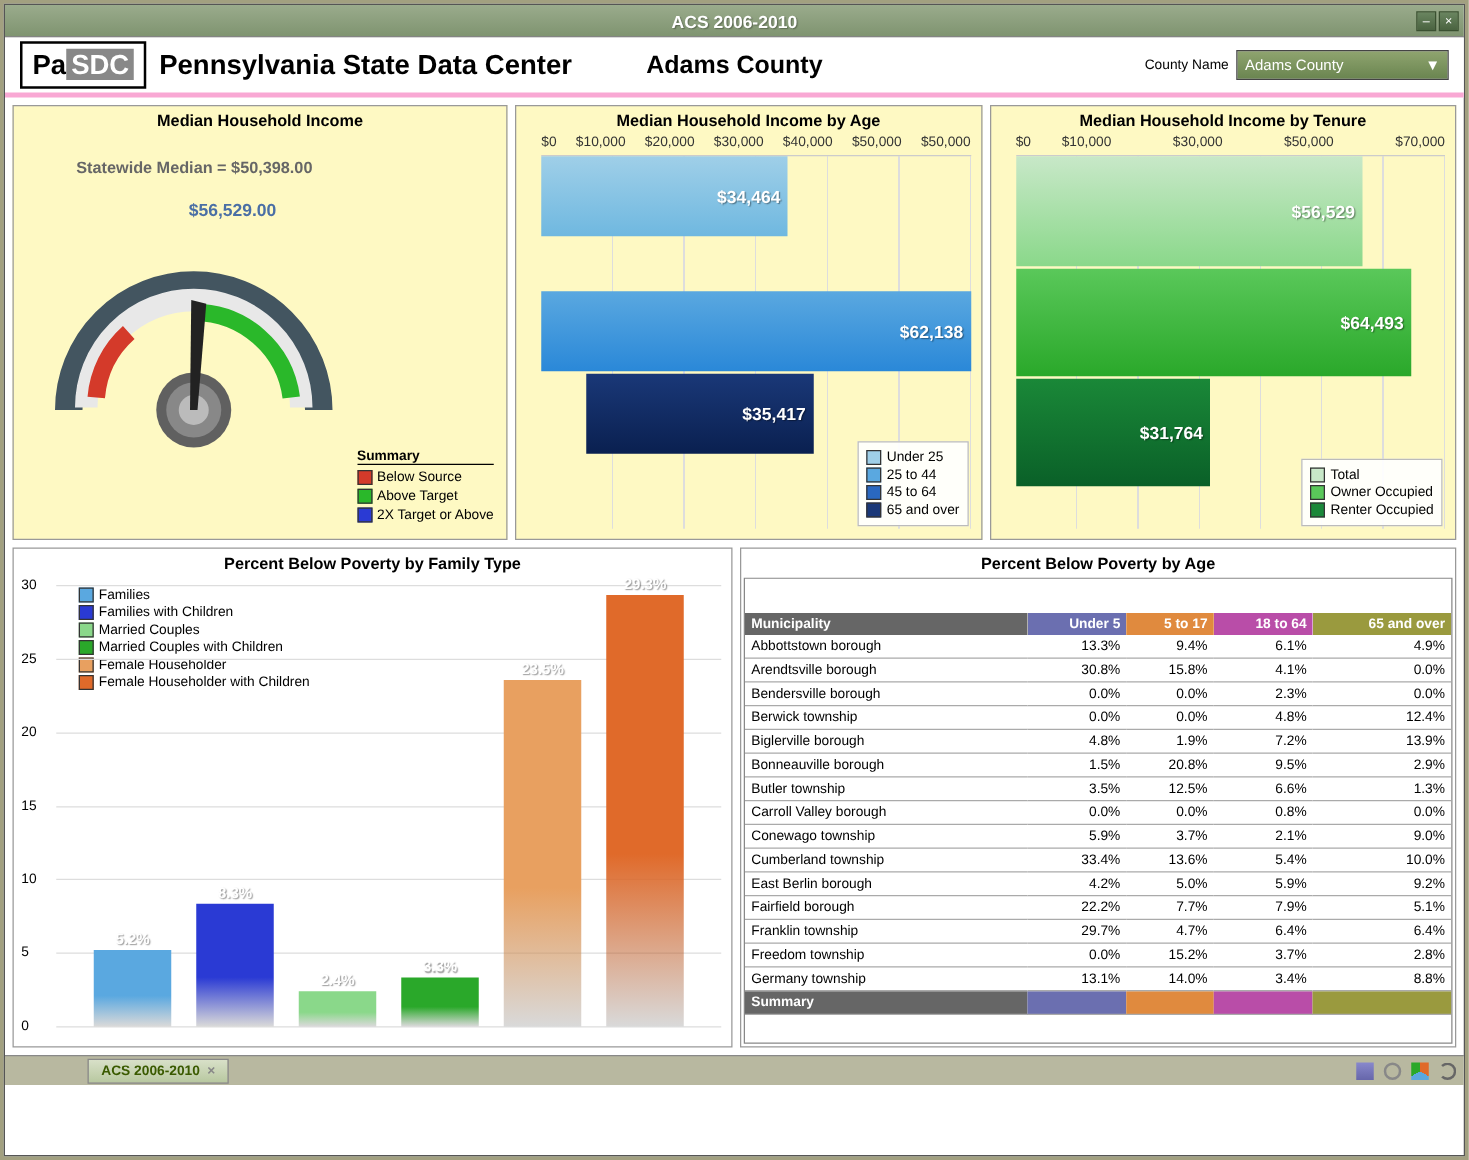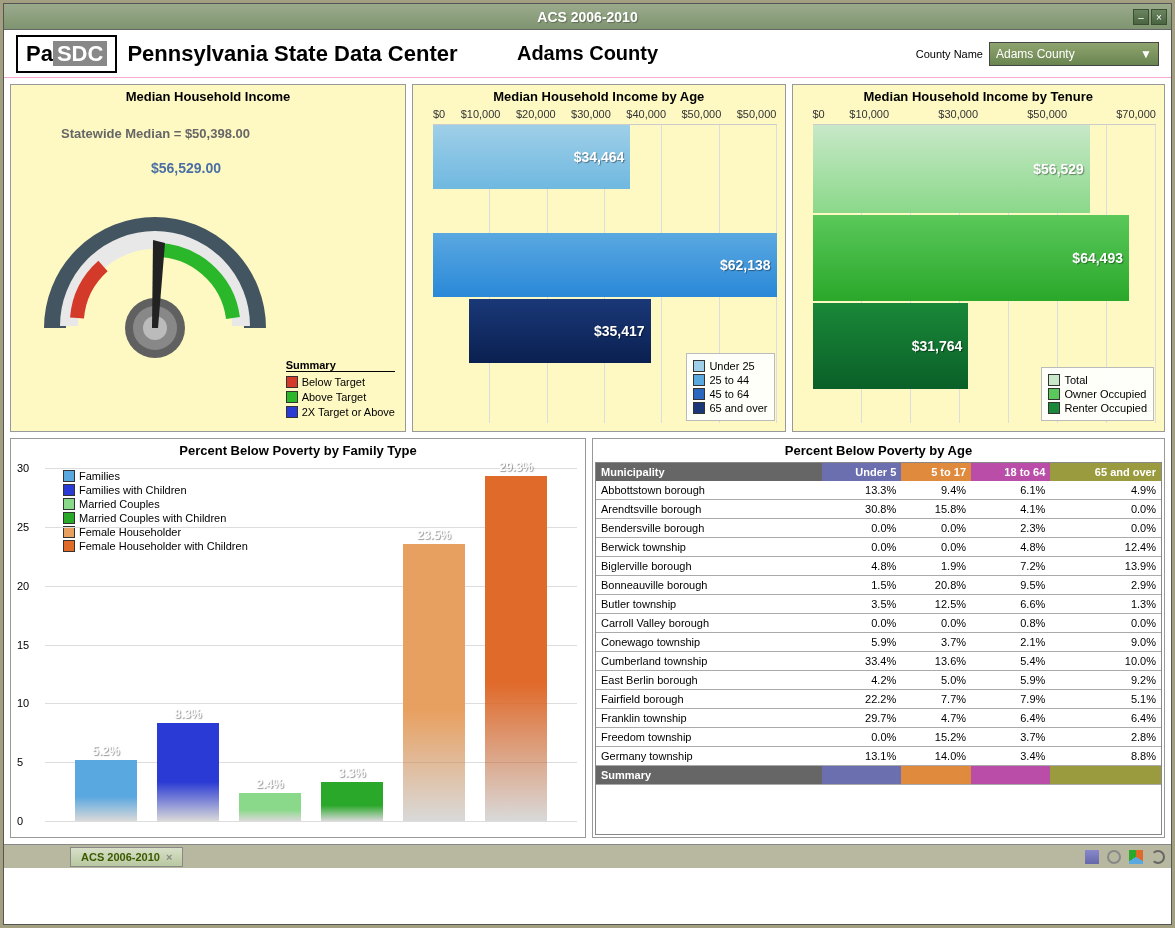--- a/index.html
+++ b/index.html
@@ -2,21 +2,21 @@
 <html><head>
 <meta charset="utf-8">
 <style>
 * { box-sizing: border-box; margin: 0; padding: 0; }
 body { font-family: Arial, sans-serif; font-size: 12px; background: #a2a080; width: 1175px; height: 928px; overflow: hidden; }
 .window { width: 1169px; height: 922px; margin: 3px; border: 1px solid #555; background: #fff; }
 .titlebar { height: 26px; background: linear-gradient(#9aab8c, #7f9470); display: flex; align-items: center; justify-content: center; position: relative; border-bottom: 1px solid #666; }
 .titlebar-title { color: #fff; font-weight: bold; font-size: 14px; text-shadow: 1px 1px 1px rgba(0,0,0,.3); }
 .titlebar-btns { position: absolute; right: 4px; top: 5px; display: flex; gap: 2px; }
 .titlebar-btn { width: 16px; height: 16px; background: linear-gradient(#6a8560,#4a6340); border: 1px solid #3a5030; display: flex; align-items: center; justify-content: center; color: #fff; font-size: 10px; cursor: pointer; }
-.hdr { height: 48px; background: #fff; border-bottom: 1px solid #f9a8d4; display: flex; align-items: center; padding: 0 12px; position: relative; }
+.hdr { height: 48px; background: #fff; border-bottom: 4px solid #f9a8d4; display: flex; align-items: center; padding: 0 12px; position: relative; }
 .logo { border: 2px solid #000; padding: 4px 8px; font-size: 22px; font-weight: bold; margin-right: 10px; }
 .logo .sdc { background: #888; color: #fff; padding: 0 4px; }
 .org-title { font-size: 22px; font-weight: bold; }
 .county-title { position: absolute; left: 50%; transform: translateX(-50%); font-size: 20px; font-weight: bold; }
 .county-picker { position: absolute; right: 12px; display: flex; align-items: center; gap: 6px; }
 .county-picker label { font-size: 11px; }
 .county-picker .select { width: 170px; height: 24px; background: linear-gradient(#8fa46f,#6a8550); border: 1px solid #444; color: #fff; padding: 3px 6px; display: flex; justify-content: space-between; align-items: center; cursor: pointer; font-size: 12px; }
 .content { padding: 6px; }
 .row1 { display: flex; gap: 6px; height: 348px; }
 .panel { border: 1px solid #999; background: #fef9c3; flex: 1; display: flex; flex-direction: column; }
@@ -44,21 +44,21 @@
 .vbar-legend { position: absolute; left: 40px; top: 6px; font-size: 11px; padding-left: 12px; }
 .vbar-legend .li { display: flex; align-items: center; gap: 4px; margin: 2px 0; }
 .vbar-chart { position: absolute; left: 34px; right: 8px; top: 6px; bottom: 16px; }
 .vbar-chart .ytick { position: absolute; left: -28px; font-size: 11px; transform: translateY(-50%); }
 .vbar-chart .grid { position: absolute; left: 0; right: 0; border-top: 1px solid #ddd; }
 .vbar-chart .bars { position: absolute; left: 0; right: 0; bottom: 0; top: 0; display: flex; align-items: flex-end; justify-content: space-around; padding: 0 20px; }
 .vbar { width: 62px; position: relative; }
 .vbar .lbl { position: absolute; top: -16px; width: 100%; text-align: center; color: #fff; font-weight: bold; text-shadow: 1px 1px 1px rgba(0,0,0,.4); font-size: 12px; }
 .table-wrap { flex: 1; overflow: hidden; padding: 0 2px 2px 2px; display: flex; }
 .table-scroll { flex: 1; overflow-y: scroll; border: 1px solid #888; }
-table { width: 100%; border-collapse: collapse; font-size: 11px; }
+table { width: 100%; border-collapse: collapse; font-size: 11px; margin-top: 27px; }
 thead th { background: #666; color: #fff; text-align: right; padding: 3px 5px; position: sticky; top: 0; }
 thead th:first-child { text-align: left; width: 40%; }
 thead th.c0 { background: #6b6fb0; }
 thead th.c1 { background: #e08a3e; }
 thead th.c2 { background: #b94da8; }
 thead th.c3 { background: #9a9a3e; }
 tbody td { border-bottom: 1px solid #aaa; padding: 3px 5px; text-align: right; }
 tbody td:first-child { text-align: left; }
 tbody tr.summary td { background: #666; color: #fff; font-weight: bold; }
 tbody tr.summary td.s0 { background: #6b6fb0; }
@@ -115,21 +115,21 @@
             <circle cx="130" cy="180" r="30" fill="#606060"></circle>
             <circle cx="130" cy="180" r="22" fill="#888"></circle>
             <circle cx="130" cy="180" r="12" fill="#bbb"></circle>
             <polygon points="127,180 133,180 140,95 128,92" fill="#222"></polygon>
           </svg>
           <div class="gauge-legend">
             <div class="lh">Summary</div>
             <div id="gauge-legend-items">
                 <div class="li">
                   <span class="sw" style="background:#d43a2a"></span>
-                  <span>Below Target</span>
+                  <span>Below Source</span>
                 </div>
                 <div class="li">
                   <span class="sw" style="background:#2ab82a"></span>
                   <span>Above Target</span>
                 </div>
                 <div class="li">
                   <span class="sw" style="background:#2a3ad4"></span>
                   <span>2X Target or Above</span>
                 </div>
               </div>

